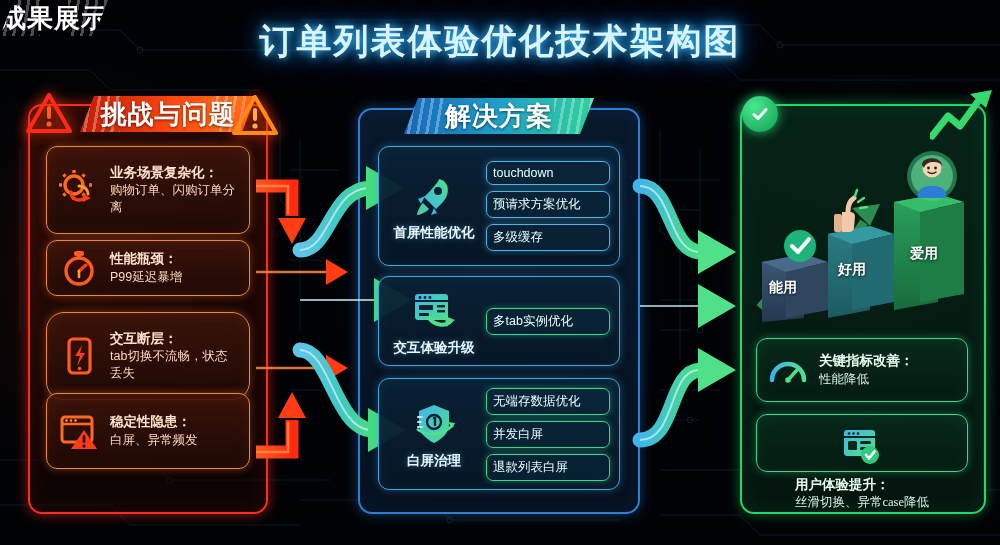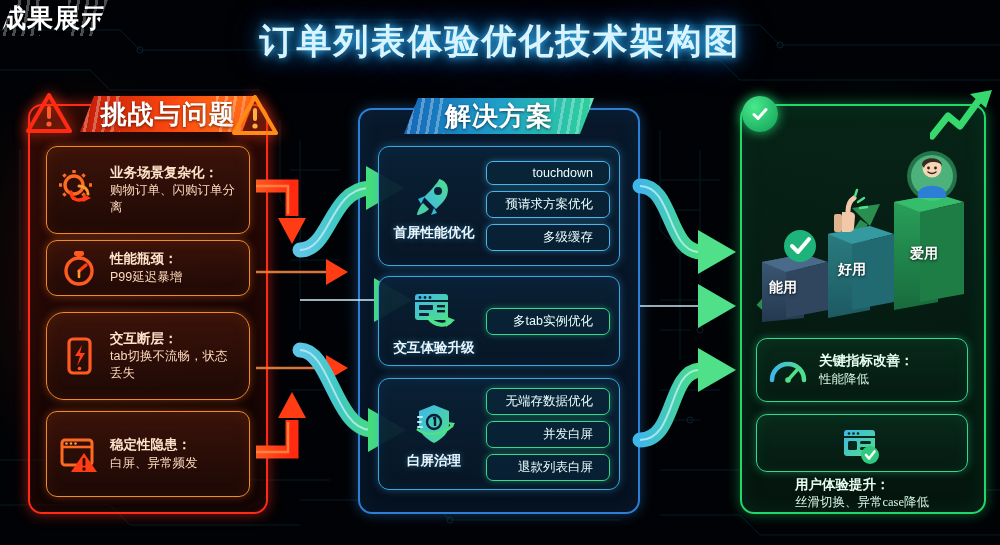--- a/index.html
+++ b/index.html
@@ -84,21 +84,21 @@
   
   .mcard { position:absolute; left:378px; width:242px; border-radius:11px;
     border:1.5px solid #3aa7e0; background: linear-gradient(180deg, rgba(10,33,54,.95), rgba(7,22,38,.95));
     box-shadow: 0 0 9px rgba(55,165,225,.40), inset 0 0 16px rgba(40,140,210,.08);
     z-index:10; display:flex; padding:8px 9px; gap:6px; }
   .mcard .left { flex:0 0 92px; display:flex; flex-direction:column; align-items:center; justify-content:center; }
   .mcard .ico { width:50px; height:50px; display:flex; align-items:center; justify-content:center; }
   .mcard .cap { font-size:13.5px; font-weight:bold; color:#eaf6ff; margin-top:3px; white-space:nowrap;
      text-shadow:0 0 6px rgba(70,180,230,.5); }
   .mcard .tags { flex:1; display:flex; flex-direction:column; justify-content:center; gap:6px; }
-  .tag { border:1.3px solid; border-radius:7px; text-align:right; font-size:12.5px; padding:4px 16px;
+  .tag { border:1.3px solid; border-radius:7px; text-align:left; font-size:12.5px; padding:4px 6px;
     color:#eaffff; background: rgba(10,40,60,.55); white-space:nowrap; }
   .tag.b { border-color:#49b7e8; box-shadow:0 0 6px rgba(70,180,235,.45); }
   .tag.g { border-color:#35d98c; box-shadow:0 0 6px rgba(50,215,140,.45); }
 
   
   .rcard { position:absolute; left:756px; width:212px; border-radius:11px;
     border:1.5px solid #35d98c; background: linear-gradient(180deg, rgba(8,42,27,.92), rgba(5,26,17,.92));
     box-shadow: 0 0 9px rgba(50,215,140,.40), inset 0 0 16px rgba(40,200,130,.08);
     display:flex; align-items:center; padding:8px 9px; gap:9px; z-index:10;font-family:Liberation Serif, serif; }
   .rcard .ico { flex:0 0 44px; width:44px; height:44px; display:flex; align-items:center; justify-content:center; }
@@ -305,21 +305,21 @@
         <circle cx="22.5" cy="34.5" r="1.8" fill="#ff5a22"></circle>
         <polygon points="25,11 18,22 23,22 20,32 28,19 23,19" fill="#ff3c14"></polygon>
         </svg>
     </div>
     <div class="txt">
       <div class="t1">交互断层：</div>
       <div class="t2">tab切换不流畅，状态丢失</div>
     </div>
   </div>
 
-  <div class="lcard" style="top:411px; height:86px;align-items:center;">
+  <div class="lcard" style="top:393px; height:76px;align-items:center;">
     <div class="ico">
       <svg viewBox="0 0 44 44">
           <rect x="5" y="8" width="30" height="25" rx="3" fill="none" stroke="#ff6a22" stroke-width="3"></rect>
         <path d="M5 15 H35" stroke="#ff6a22" stroke-width="2.6"></path>
         <circle cx="9.5" cy="11.5" r="1.3" fill="#ff9a40"></circle>
           <circle cx="14" cy="11.5" r="1.3" fill="#ff9a40"></circle>
           <circle cx="18.5" cy="11.5" r="1.3" fill="#ff9a40"></circle>
         <path d="M27 21 L40 40 H14 Z" fill="#ff3c14"></path>
         <rect x="25.6" y="26" width="2.8" height="8" rx="1.4" fill="#2a0a04"></rect>
           <circle cx="27" cy="37" r="1.7" fill="#2a0a04"></circle>

